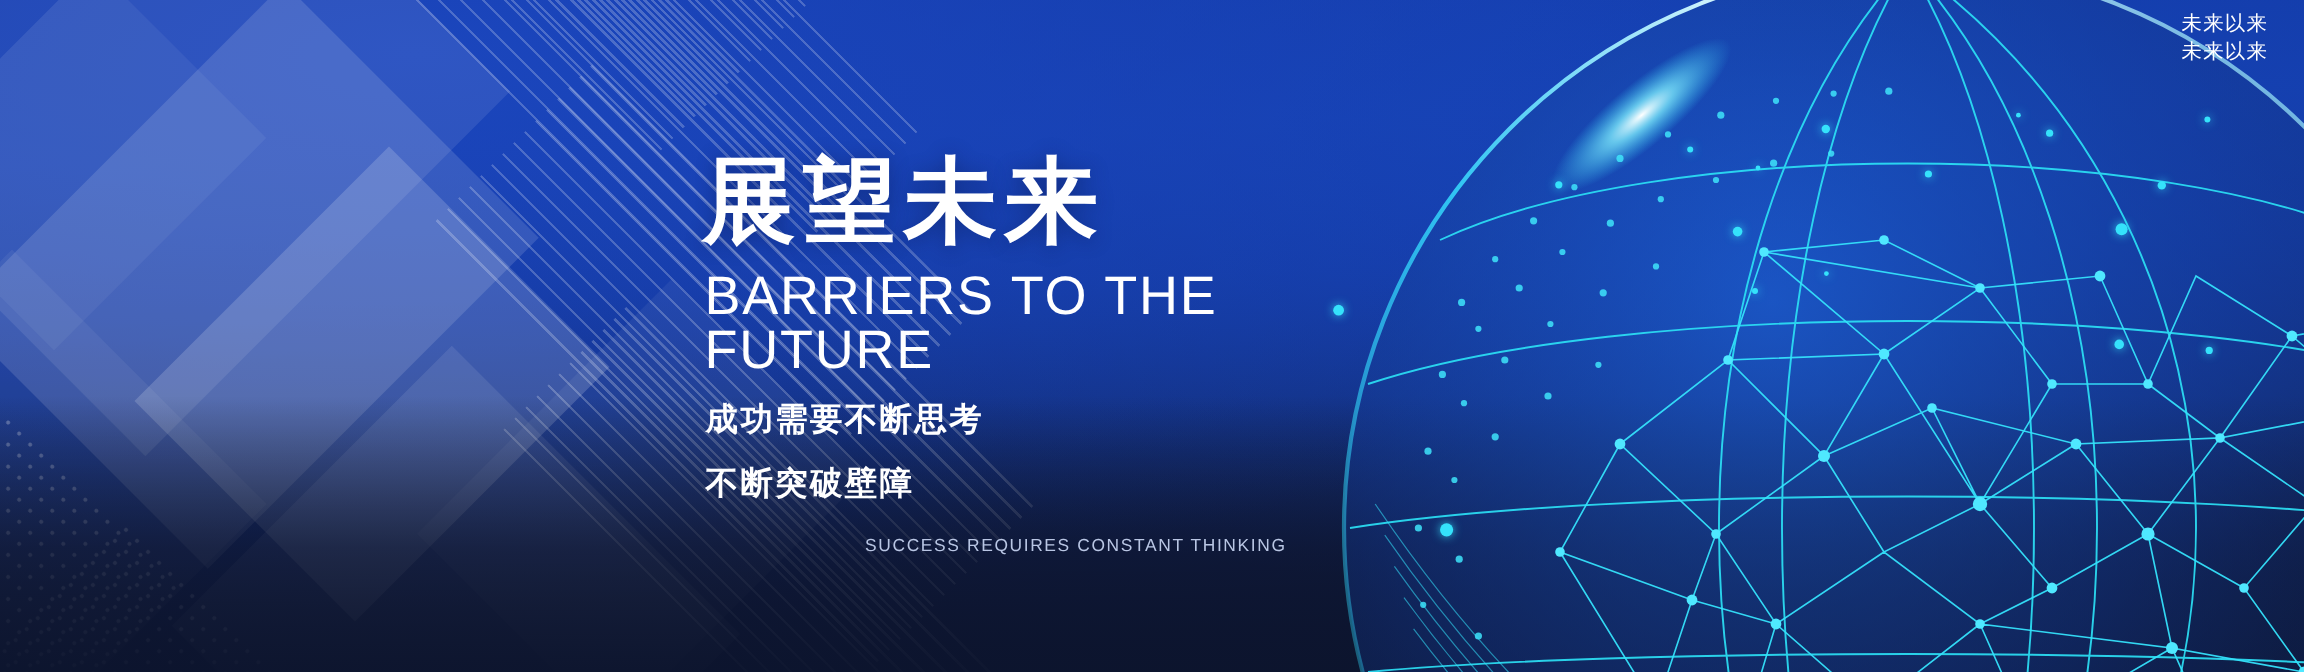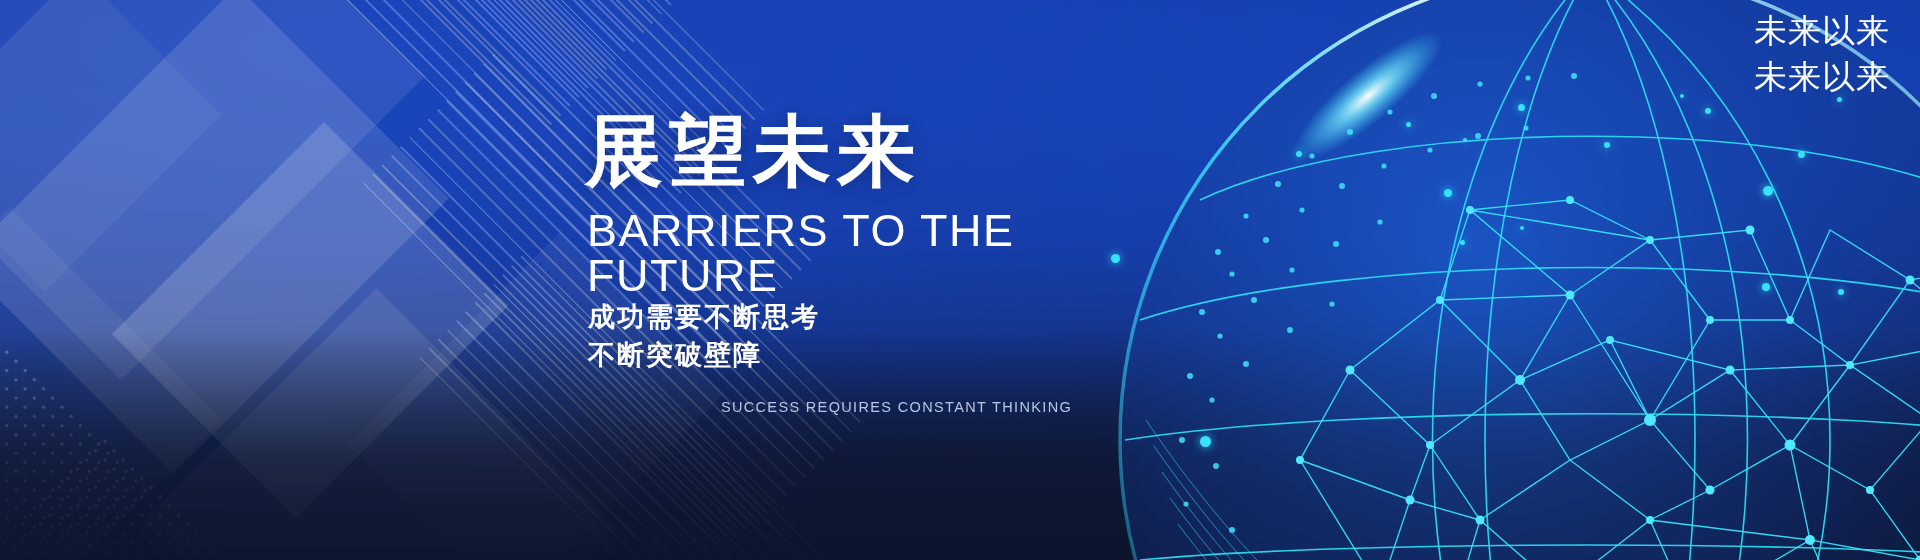--- a/index.html
+++ b/index.html
@@ -35,42 +35,42 @@
     position:absolute;left:0;right:0;bottom:0;height:230px;
     background:linear-gradient(to bottom, rgba(14,23,52,0) 0%, rgba(13,21,48,.72) 55%, rgba(12,20,45,.95) 100%);
   }
   
   #globe{position:absolute;right:-210px;bottom:-420px;width:1080px;height:1080px;}
   .glow-dot{
     position:absolute;border-radius:50%;
     background:#35e2fb;box-shadow:0 0 8px rgba(53,226,251,.85);
   }
   
-  .copy{position:absolute;left:585px;top:112px;width:620px;}
+  .copy{position:absolute;left:585px;top:128px;width:620px;}
   .h1{
     font-size:78px;font-weight:bold;color:#ffffff;
     letter-spacing:6px;line-height:1;margin:0;
     text-shadow:0 2px 16px rgba(10,25,80,.45);
   }
   .h2{
     font-size:45px;color:#ffffff;letter-spacing:1.5px;
     line-height:1;margin:18px 0 0 2px;font-weight:400;
   }
   .h3{
     font-size:27px;color:#ffffff;letter-spacing:2px;
-    line-height:1.42;margin:0 0 0 3px;font-weight:bold;
+    line-height:1.42;margin:16px 0 0 3px;font-weight:bold;
   }
   .h4{
     font-size:14.5px;color:#b9c6e4;letter-spacing:1.35px;
     line-height:1.78;margin:20px 0 0 3px;font-weight:400;text-align:center;
   }
   
   .corner{
     position:absolute;right:30px;top:8px;text-align:right;
-    font-size:33px;color:#ffffff;line-height:1.38;letter-spacing:1px;
+    font-size:17px;color:#ffffff;line-height:1.38;letter-spacing:1px;
   }
 </style>
 </head>
 <body>
 
 <div id="banner">
 
   <div class="deco">
     <div class="lwrap">
       <div class="rect c" style="left:40px;  top:150px; width:250px;height:250px;"></div>

